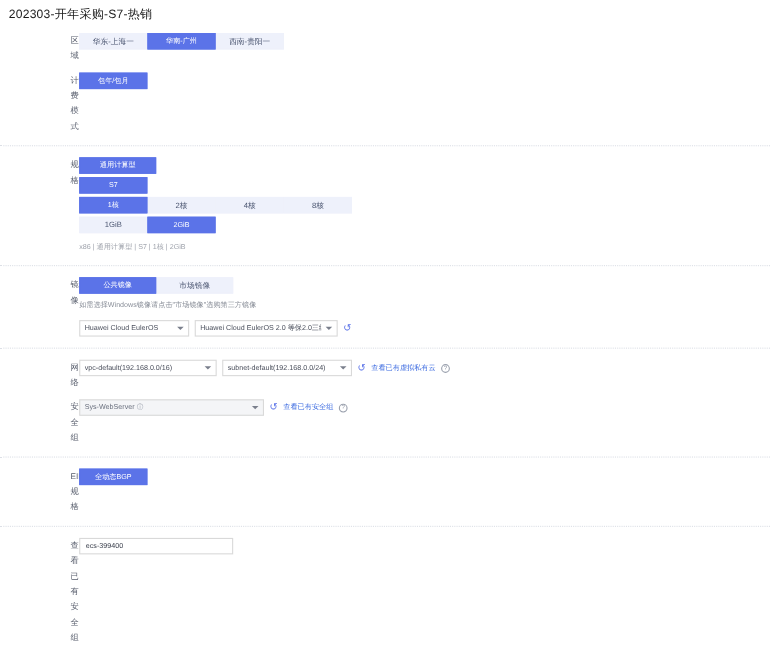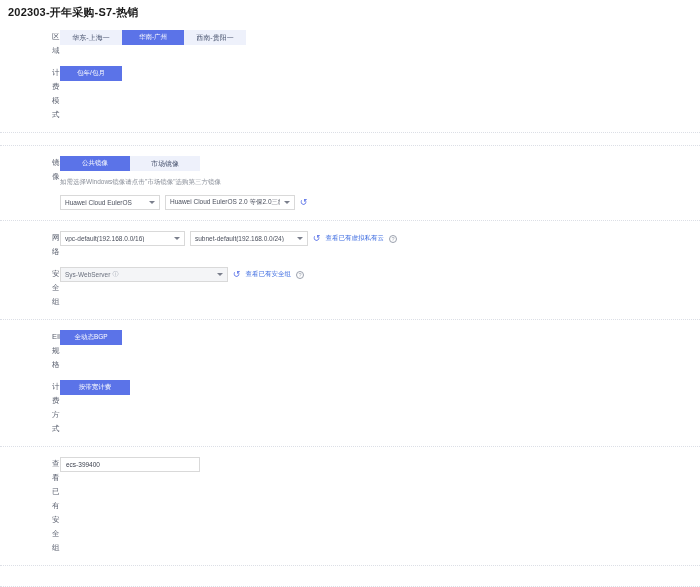--- a/index.html
+++ b/index.html
@@ -6,29 +6,29 @@
   html, body {
     width: 700px; height: 587px;
     background: #ffffff;
     font-family: "Liberation Sans", "DejaVu Sans", sans-serif;
     color: #252b3a;
     overflow: hidden;
   }
   .page { width: 700px; height: 587px; position: relative; padding: 0 0 0 0; }
 
   .page-title {
-    font-size: 11px; font-weight: bold; color: #1a1a1a;
+    font-size: 11px; font-weight: normal; color: #1a1a1a;
     padding: 5px 0 0 8px; letter-spacing: .2px;
   }
 
   .section { border-bottom: 1px dotted #dcdfe6; padding: 6px 0 6px 0; }
 
   .row { display: flex; align-items: flex-start; padding: 4px 0 4px 0; }
   .label {
-    width: 56px; min-width: 56px; margin-left: 4px;
+    width: 56px; min-width: 56px; margin-left: 16px;
     font-size: 7.5px; color: #575d6c; line-height: 14px;
     display: flex; align-items: center; gap: 2px; padding-left: 48px;
   }
   .fields { flex: 1; display: flex; flex-direction: column; gap: 3px; }
 
   
   .optrow { display: flex; flex-wrap: nowrap; }
   .opt {
     height: 15px; min-width: 62px; padding: 0 6px;
     display: flex; align-items: center; justify-content: center;
@@ -118,20 +118,42 @@
       <div class="fields">
         <div class="optrow">
           <div class="opt sel">包年/包月</div>
         </div>
       </div>
     </div>
   </div>
 
   <div class="section">
 
+    <div class="row">
+      <div class="label">规格</div>
+      <div class="fields">
+        <div class="optrow">
+          <div class="opt w70 sel">通用计算型</div>
+        </div>
+        <div class="optrow">
+          <div class="opt sel">S7</div>
+        </div>
+        <div class="optrow">
+          <div class="opt sel">1核</div>
+          <div class="opt">2核</div>
+          <div class="opt">4核</div>
+          <div class="opt">8核</div>
+        </div>
+        <div class="optrow">
+          <div class="opt">1GiB</div>
+          <div class="opt sel">2GiB</div>
+        </div>
+        <div class="summary">x86 | 通用计算型 | S7 | 1核 | 2GiB</div>
+      </div>
+    </div>
   </div>
 
   <div class="section">
     <div class="row">
       <div class="label">镜像</div>
       <div class="fields">
         <div class="optrow">
           <div class="opt w70 sel">公共镜像</div>
           <div class="opt w70">市场镜像</div>
         </div>
@@ -196,28 +218,20 @@
   <div class="section">
     <div class="row">
       <div class="label">EIP规格</div>
       <div class="fields">
         <div class="optrow">
           <div class="opt sel">全动态BGP</div>
         </div>
       </div>
     </div>
 
-    <div class="row">
-      <div class="label">计费方式</div>
-      <div class="fields">
-        <div class="optrow">
-          <div class="opt w70 sel">按带宽计费</div>
-        </div>
-      </div>
-    </div>
 
   </div>
 
   <div class="section">
     <div class="row">
       <div class="label">查看已有安全组</div>
       <div class="fields">
         <input class="txt" style="width: 140px;" value="ecs-399400">
       </div>
     </div>

